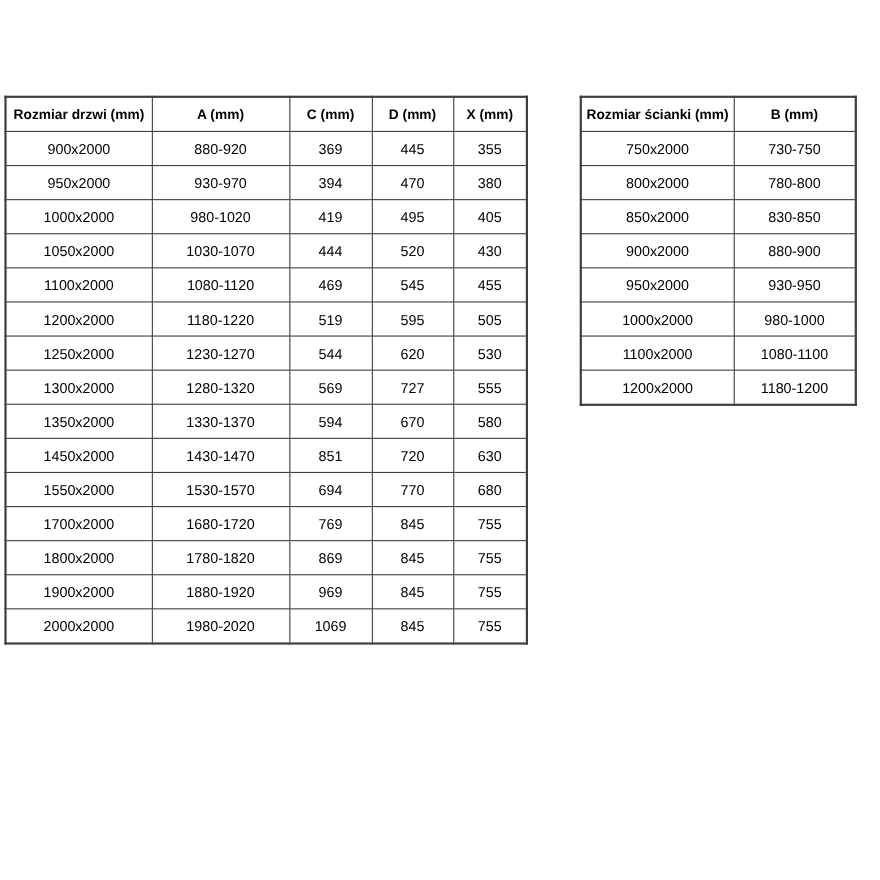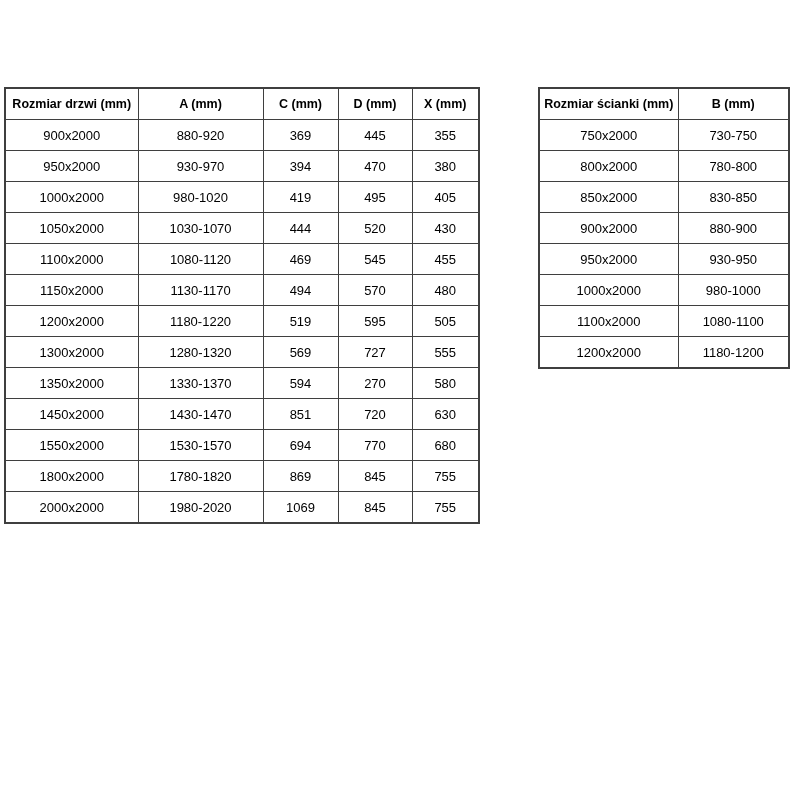--- a/index.html
+++ b/index.html
@@ -36,21 +36,21 @@
     font-size: 12.5px;
     font-weight: bold;
     color: #000000;
   }
   table.spec td {
     font-size: 13px;
     font-weight: normal;
     color: #000000;
   }
   table.doors { left: 4px;  top: 87px;  width: 474px; }
-  table.walls { left: 538px; top: 87px; width: 250px; }
+  table.walls { left: 527px; top: 87px; width: 250px; }
 </style>
 </head>
 <body>
 
 <div class="page">
 
   <table class="spec doors">
     <colgroup>
       <col style="width:133px">
       <col style="width:125px">
@@ -97,65 +97,79 @@
           <td>430</td>
         </tr>
         <tr>
           <td>1100x2000</td>
           <td>1080-1120</td>
           <td>469</td>
           <td>545</td>
           <td>455</td>
         </tr>
         <tr>
-          <td>1150x2000</td>
-          <td>1130-1170</td>
-          <td>494</td>
-          <td>570</td>
-          <td>480</td>
-        </tr>
-        <tr>
           <td>1200x2000</td>
           <td>1180-1220</td>
           <td>519</td>
           <td>595</td>
           <td>505</td>
         </tr>
         <tr>
+          <td>1250x2000</td>
+          <td>1230-1270</td>
+          <td>544</td>
+          <td>620</td>
+          <td>530</td>
+        </tr>
+        <tr>
           <td>1300x2000</td>
           <td>1280-1320</td>
           <td>569</td>
           <td>727</td>
           <td>555</td>
         </tr>
         <tr>
           <td>1350x2000</td>
           <td>1330-1370</td>
           <td>594</td>
-          <td>270</td>
+          <td>670</td>
           <td>580</td>
         </tr>
         <tr>
           <td>1450x2000</td>
           <td>1430-1470</td>
           <td>851</td>
           <td>720</td>
           <td>630</td>
         </tr>
         <tr>
           <td>1550x2000</td>
           <td>1530-1570</td>
           <td>694</td>
           <td>770</td>
           <td>680</td>
         </tr>
         <tr>
+          <td>1700x2000</td>
+          <td>1680-1720</td>
+          <td>769</td>
+          <td>845</td>
+          <td>755</td>
+        </tr>
+        <tr>
           <td>1800x2000</td>
           <td>1780-1820</td>
           <td>869</td>
+          <td>845</td>
+          <td>755</td>
+        </tr>
+        <tr>
+          <td>1900x2000</td>
+          <td>1880-1920</td>
+          <td>969</td>
           <td>845</td>
           <td>755</td>
         </tr>
         <tr>
           <td>2000x2000</td>
           <td>1980-2020</td>
           <td>1069</td>
           <td>845</td>
           <td>755</td>
         </tr>

